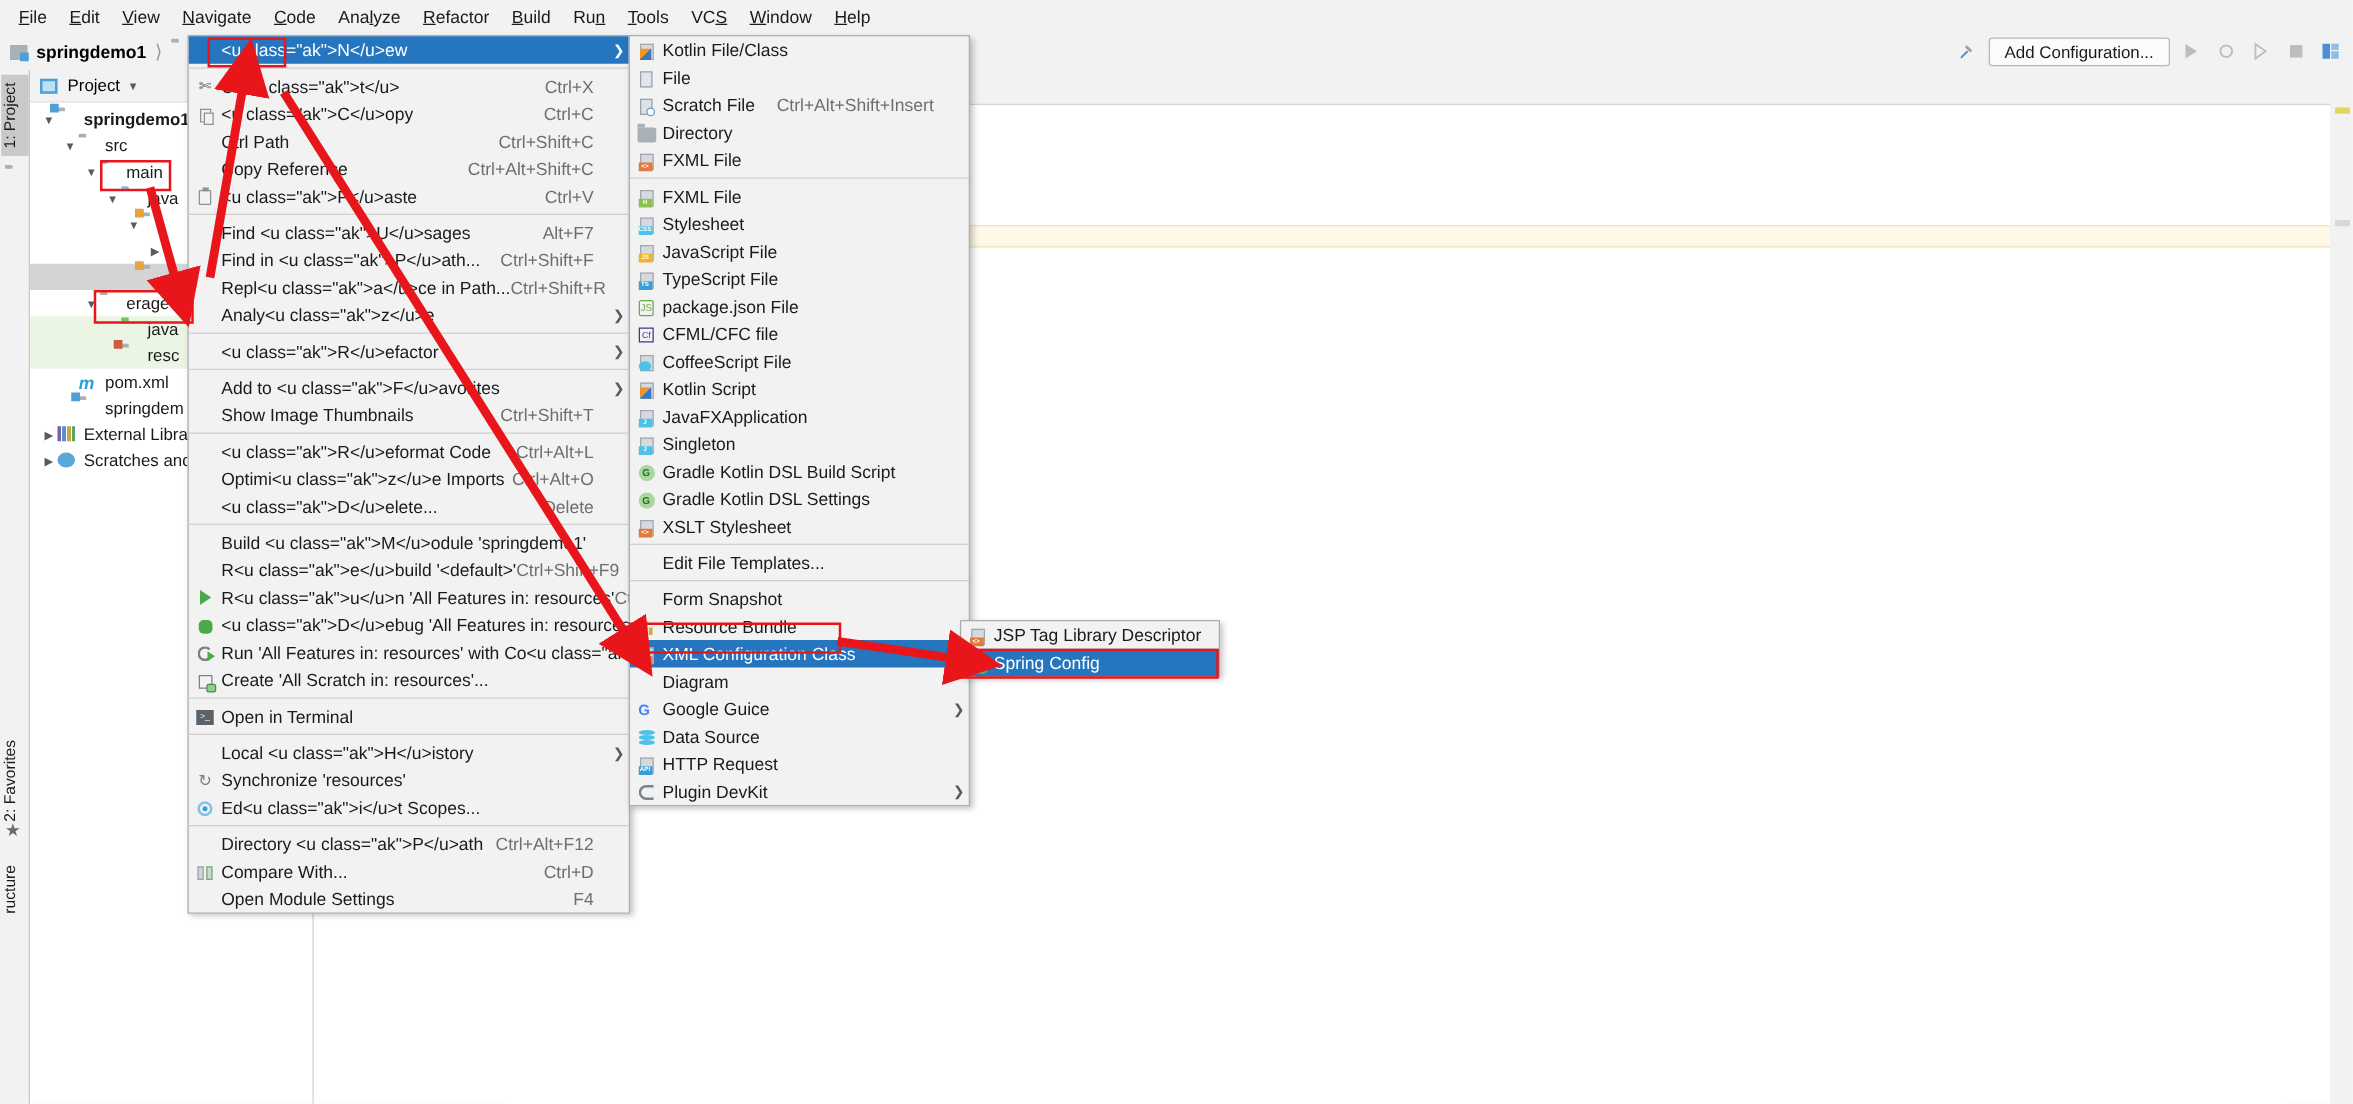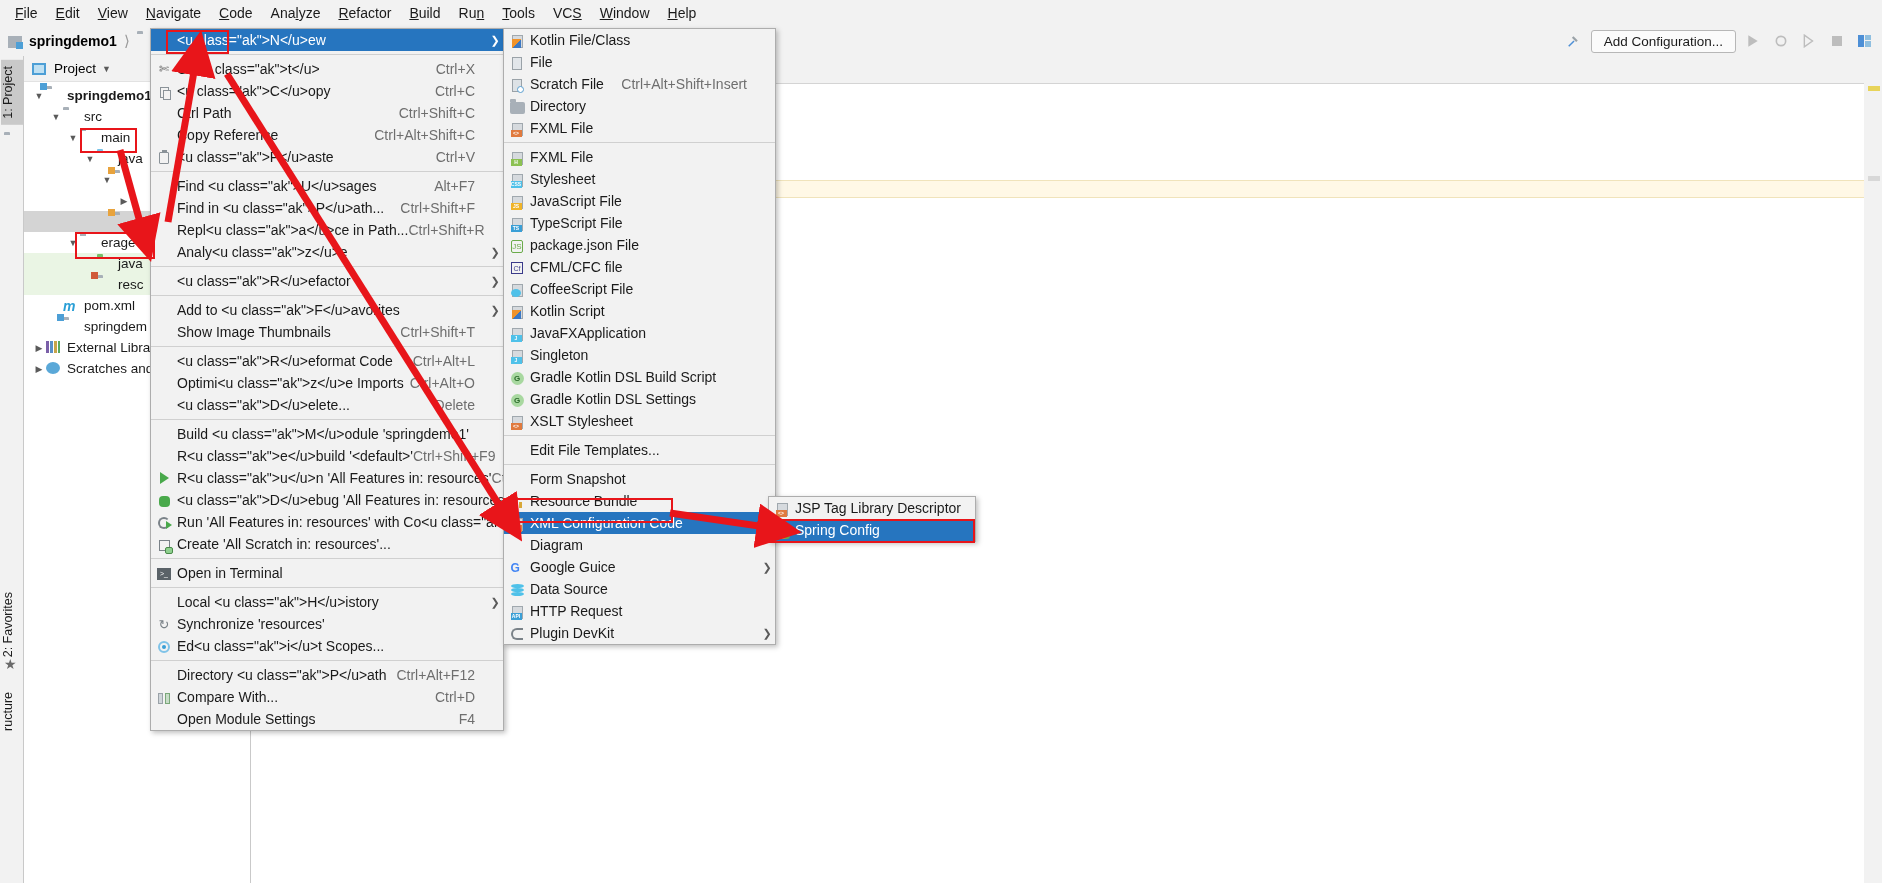--- a/index.html
+++ b/index.html
@@ -736,21 +736,21 @@
         <span class="lbl">Resource Bundle</span>
         <span class="sc"></span>
         <span class="chev"></span>
       </div>
       <div class="row hl">
         <span class="icn">
           <span style="display:inline-block;width:11px;height:13px;background:#d6dade;border:1px solid #a0a8ae;position:relative;top:1px;">
             <span style="position:absolute;left:-2px;bottom:-2px;width:11px;height:7px;background:#e07a3e;color:#fff;font-size:5px;line-height:7px;text-align:center;font-weight:bold;">&lt;&gt;</span>
           </span>
         </span>
-        <span class="lbl">XML Configuration Code</span>
+        <span class="lbl">XML Configuration Class</span>
         <span class="sc"></span>
         <span class="chev">❯</span>
       </div>
       <div class="row">
         <span class="icn"></span>
         <span class="lbl">Diagram</span>
         <span class="sc"></span>
         <span class="chev"></span>
       </div>
       <div class="row">

